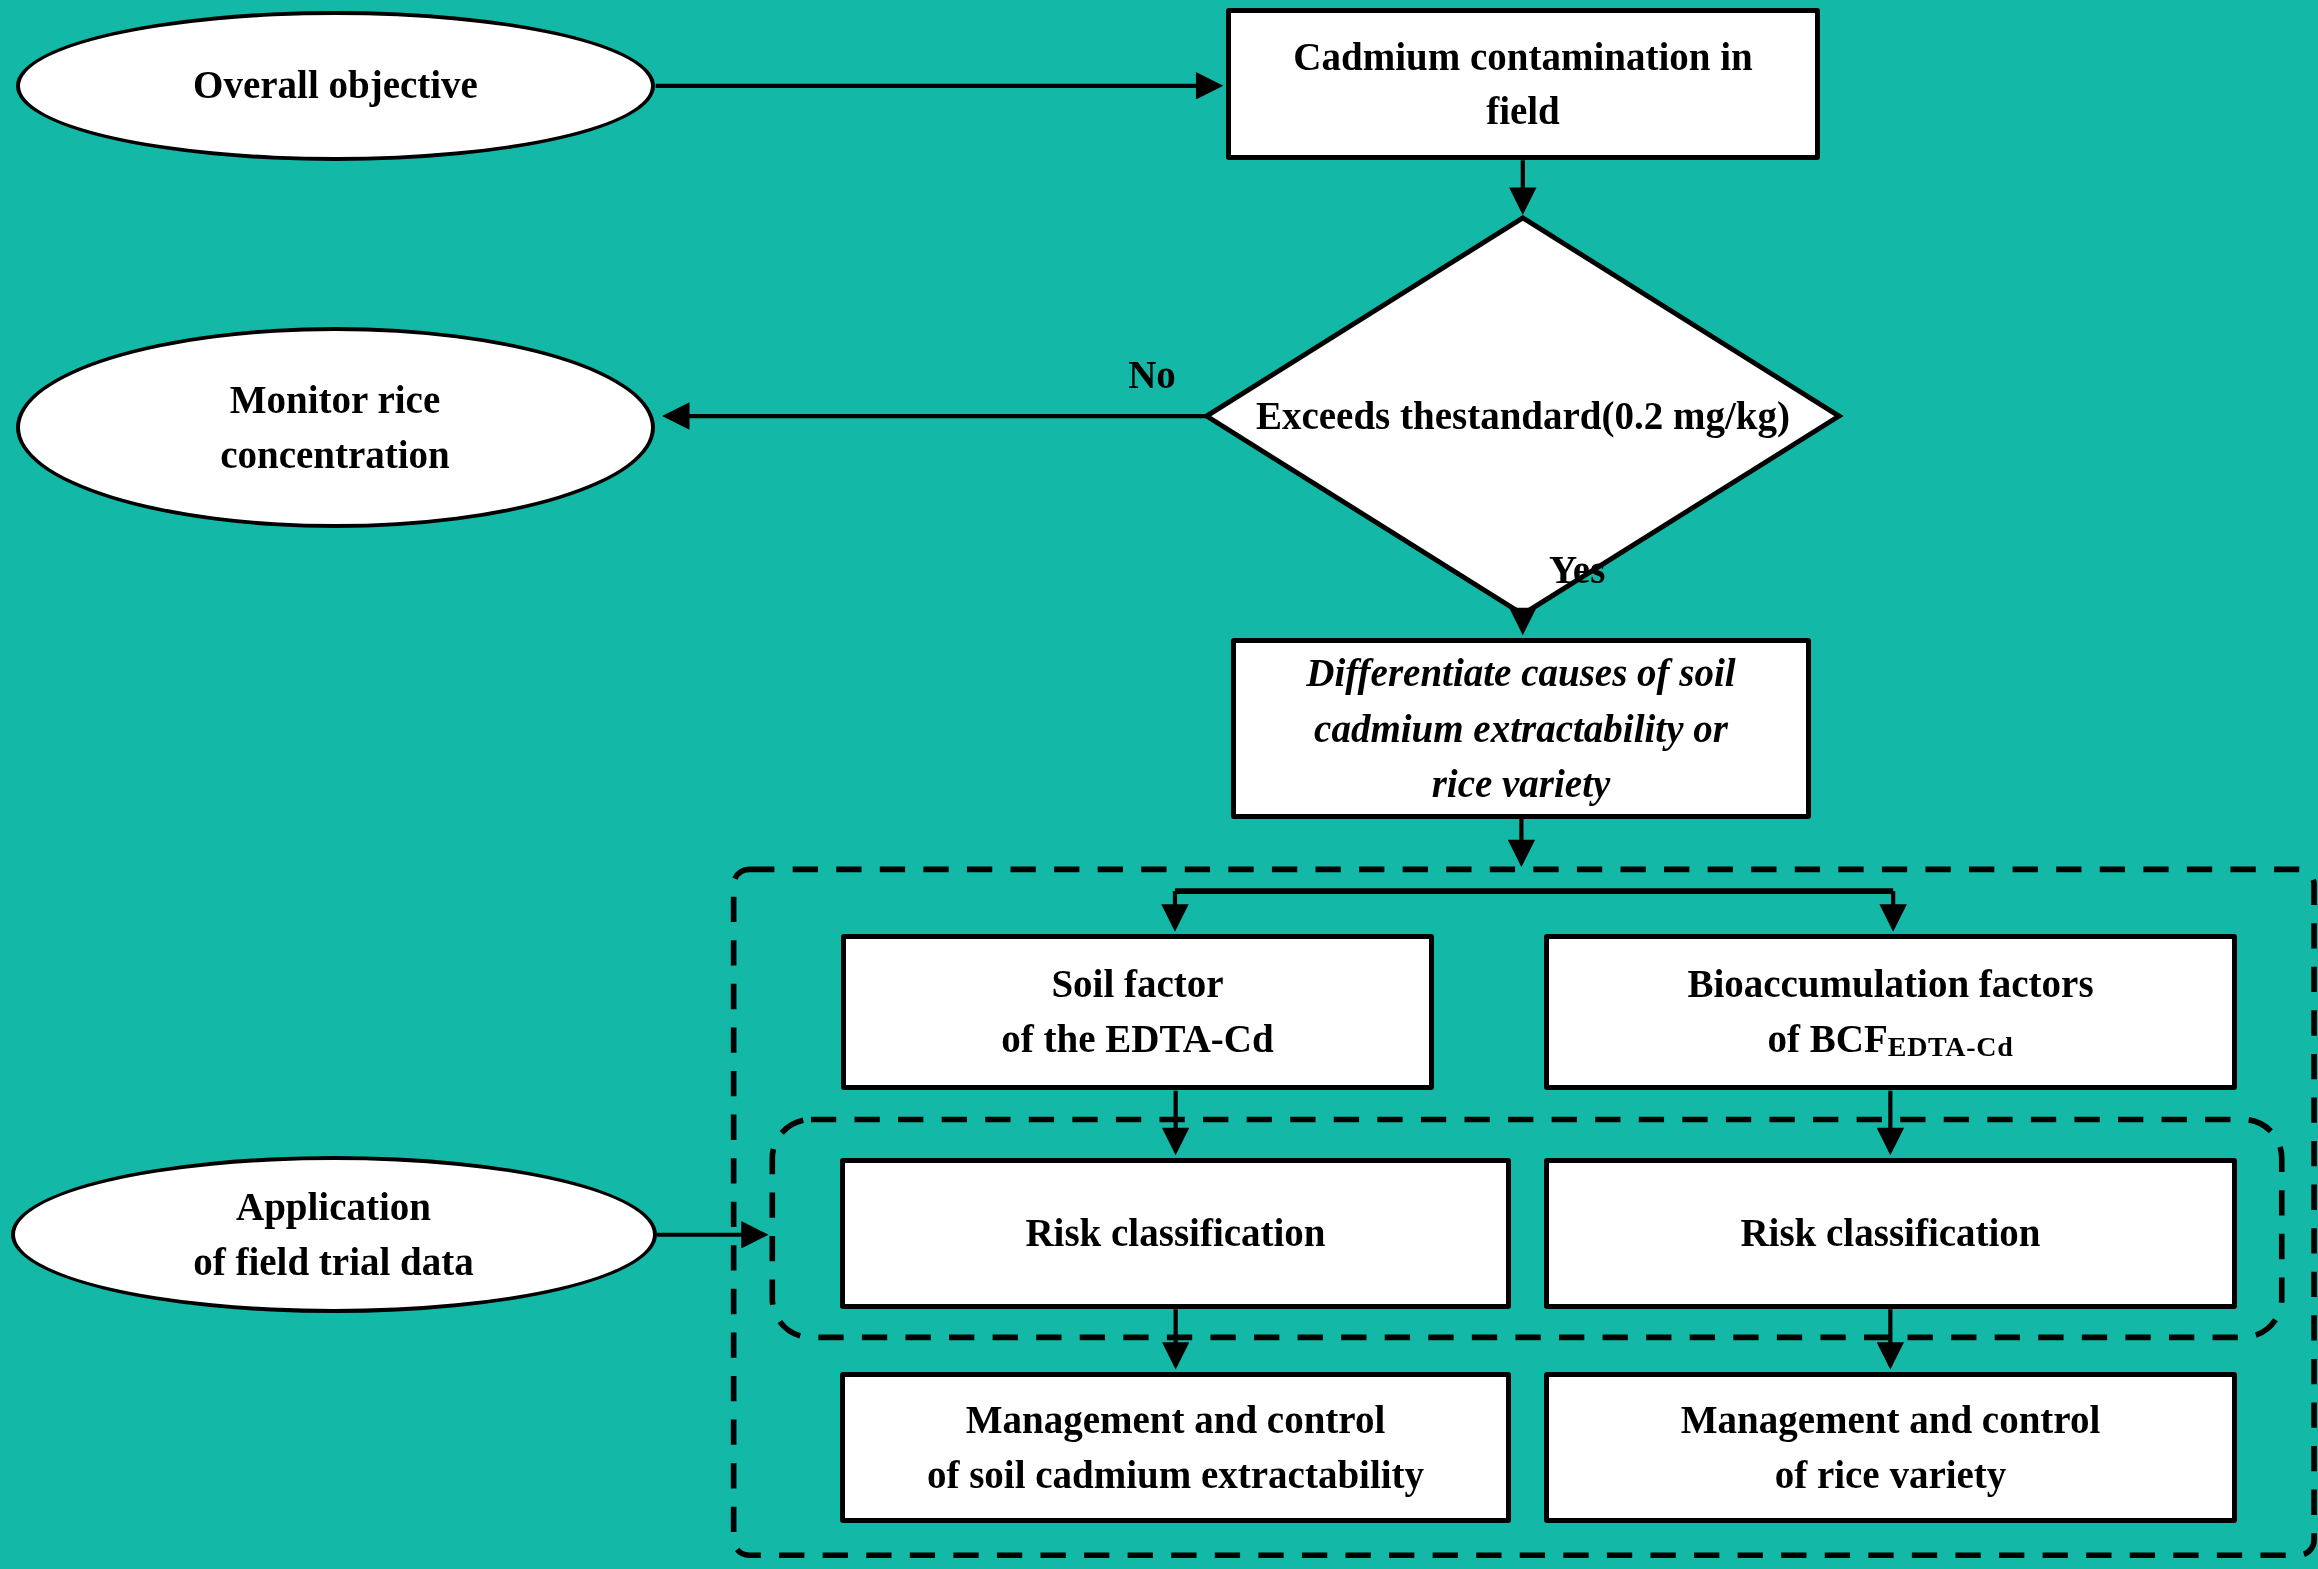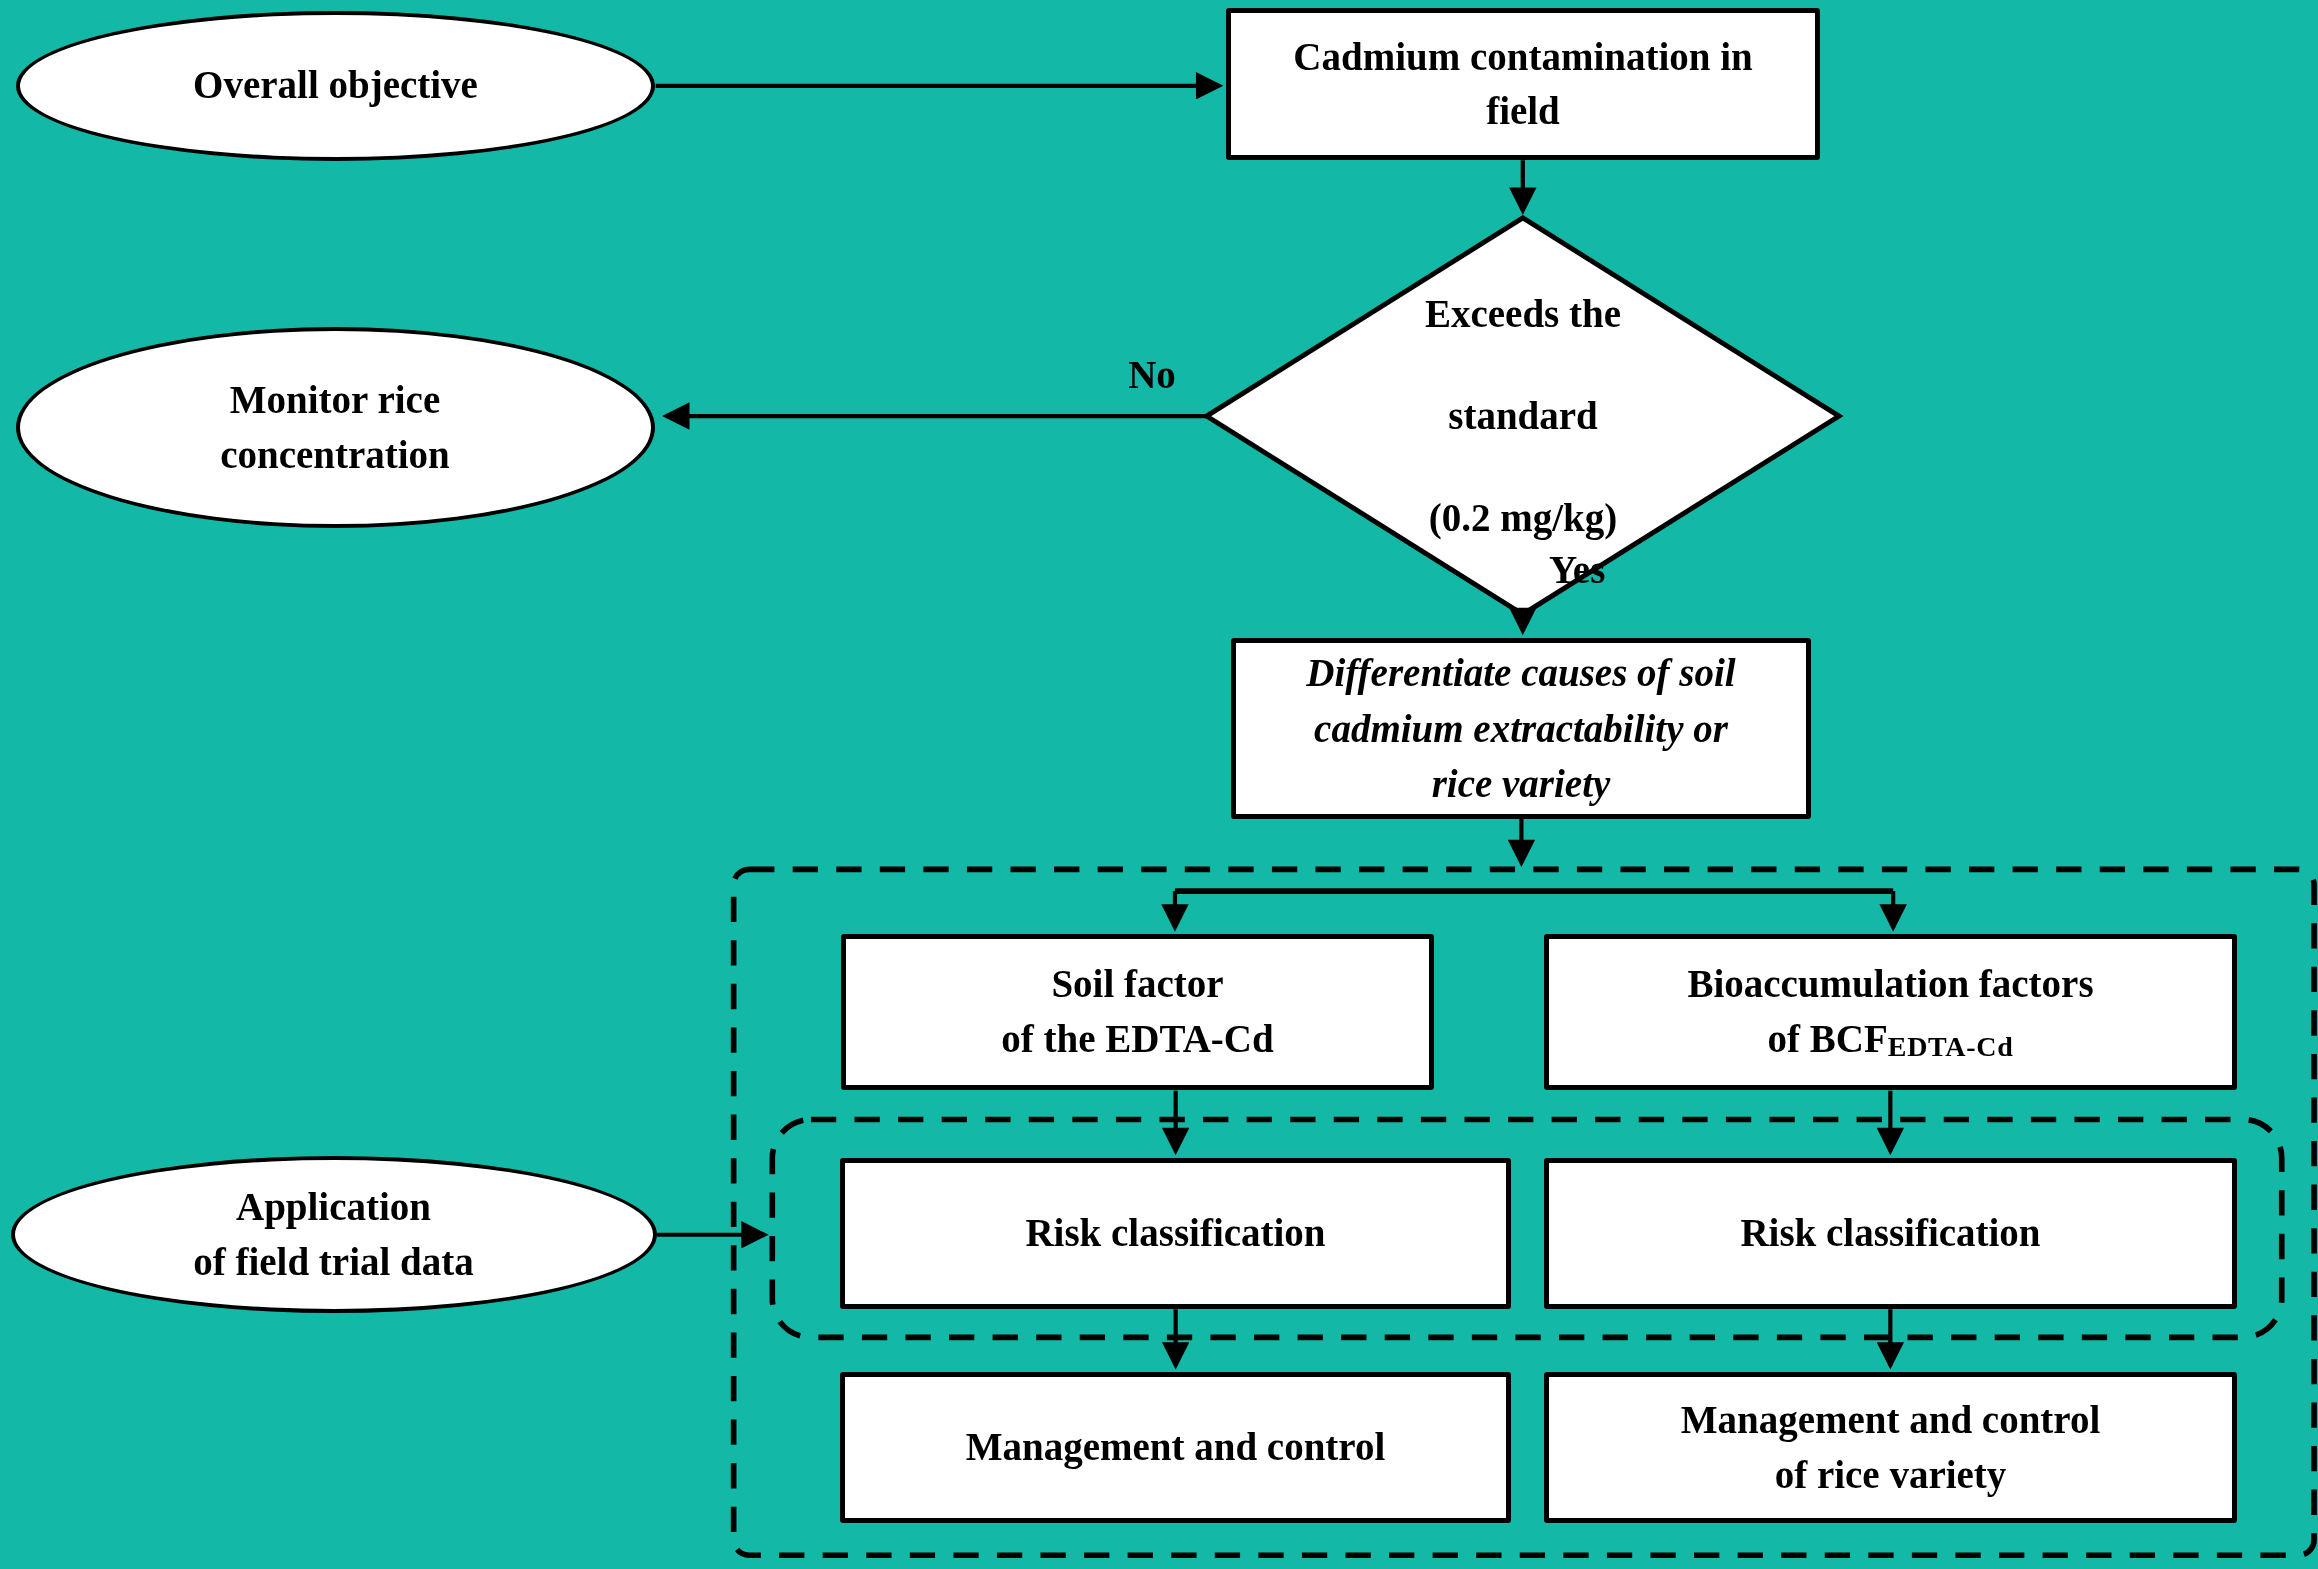--- a/index.html
+++ b/index.html
@@ -46,27 +46,25 @@
   .ln { white-space: nowrap; }
   .floating-label {
     position: absolute;
     font-size: 39px;
     line-height: 1;
     white-space: nowrap;
   }
   .diamond-text {
     position: absolute;
     display: flex;
-    flex-direction: column;
     align-items: center;
     justify-content: center;
     text-align: center;
     font-size: 39px;
     line-height: 1.7;
-    gap: 36px;
   }
   .subsc {
     font-size: 28px;
     vertical-align: -4.2px;
     letter-spacing: 0.7px;
   }
   svg { display: block; }
 </style>
 </head>
 <body>
@@ -148,20 +146,21 @@
   <div class="node rrect" style="left:840px; top:1158px; width:671px; height:151px;">
     <div class="ln">Risk classification</div>
   </div>
 
   <div class="node rrect" style="left:1544px; top:1158px; width:693px; height:151px;">
     <div class="ln">Risk classification</div>
   </div>
 
   <div class="node rrect" style="left:840px; top:1372px; width:671px; height:151px;">
     <div class="ln">Management and control</div>
+    <div class="ln">of soil cadmium extractability</div>
   </div>
 
   <div class="node rrect" style="left:1544px; top:1372px; width:693px; height:151px;">
     <div class="ln">Management and control</div>
     <div class="ln">of rice variety</div>
   </div>
 
   <div class="node ellipse" style="left:10.5px; top:1156px; width:646px; height:157px;">
     <div class="ln">Application</div>
     <div class="ln">of field trial data</div>

